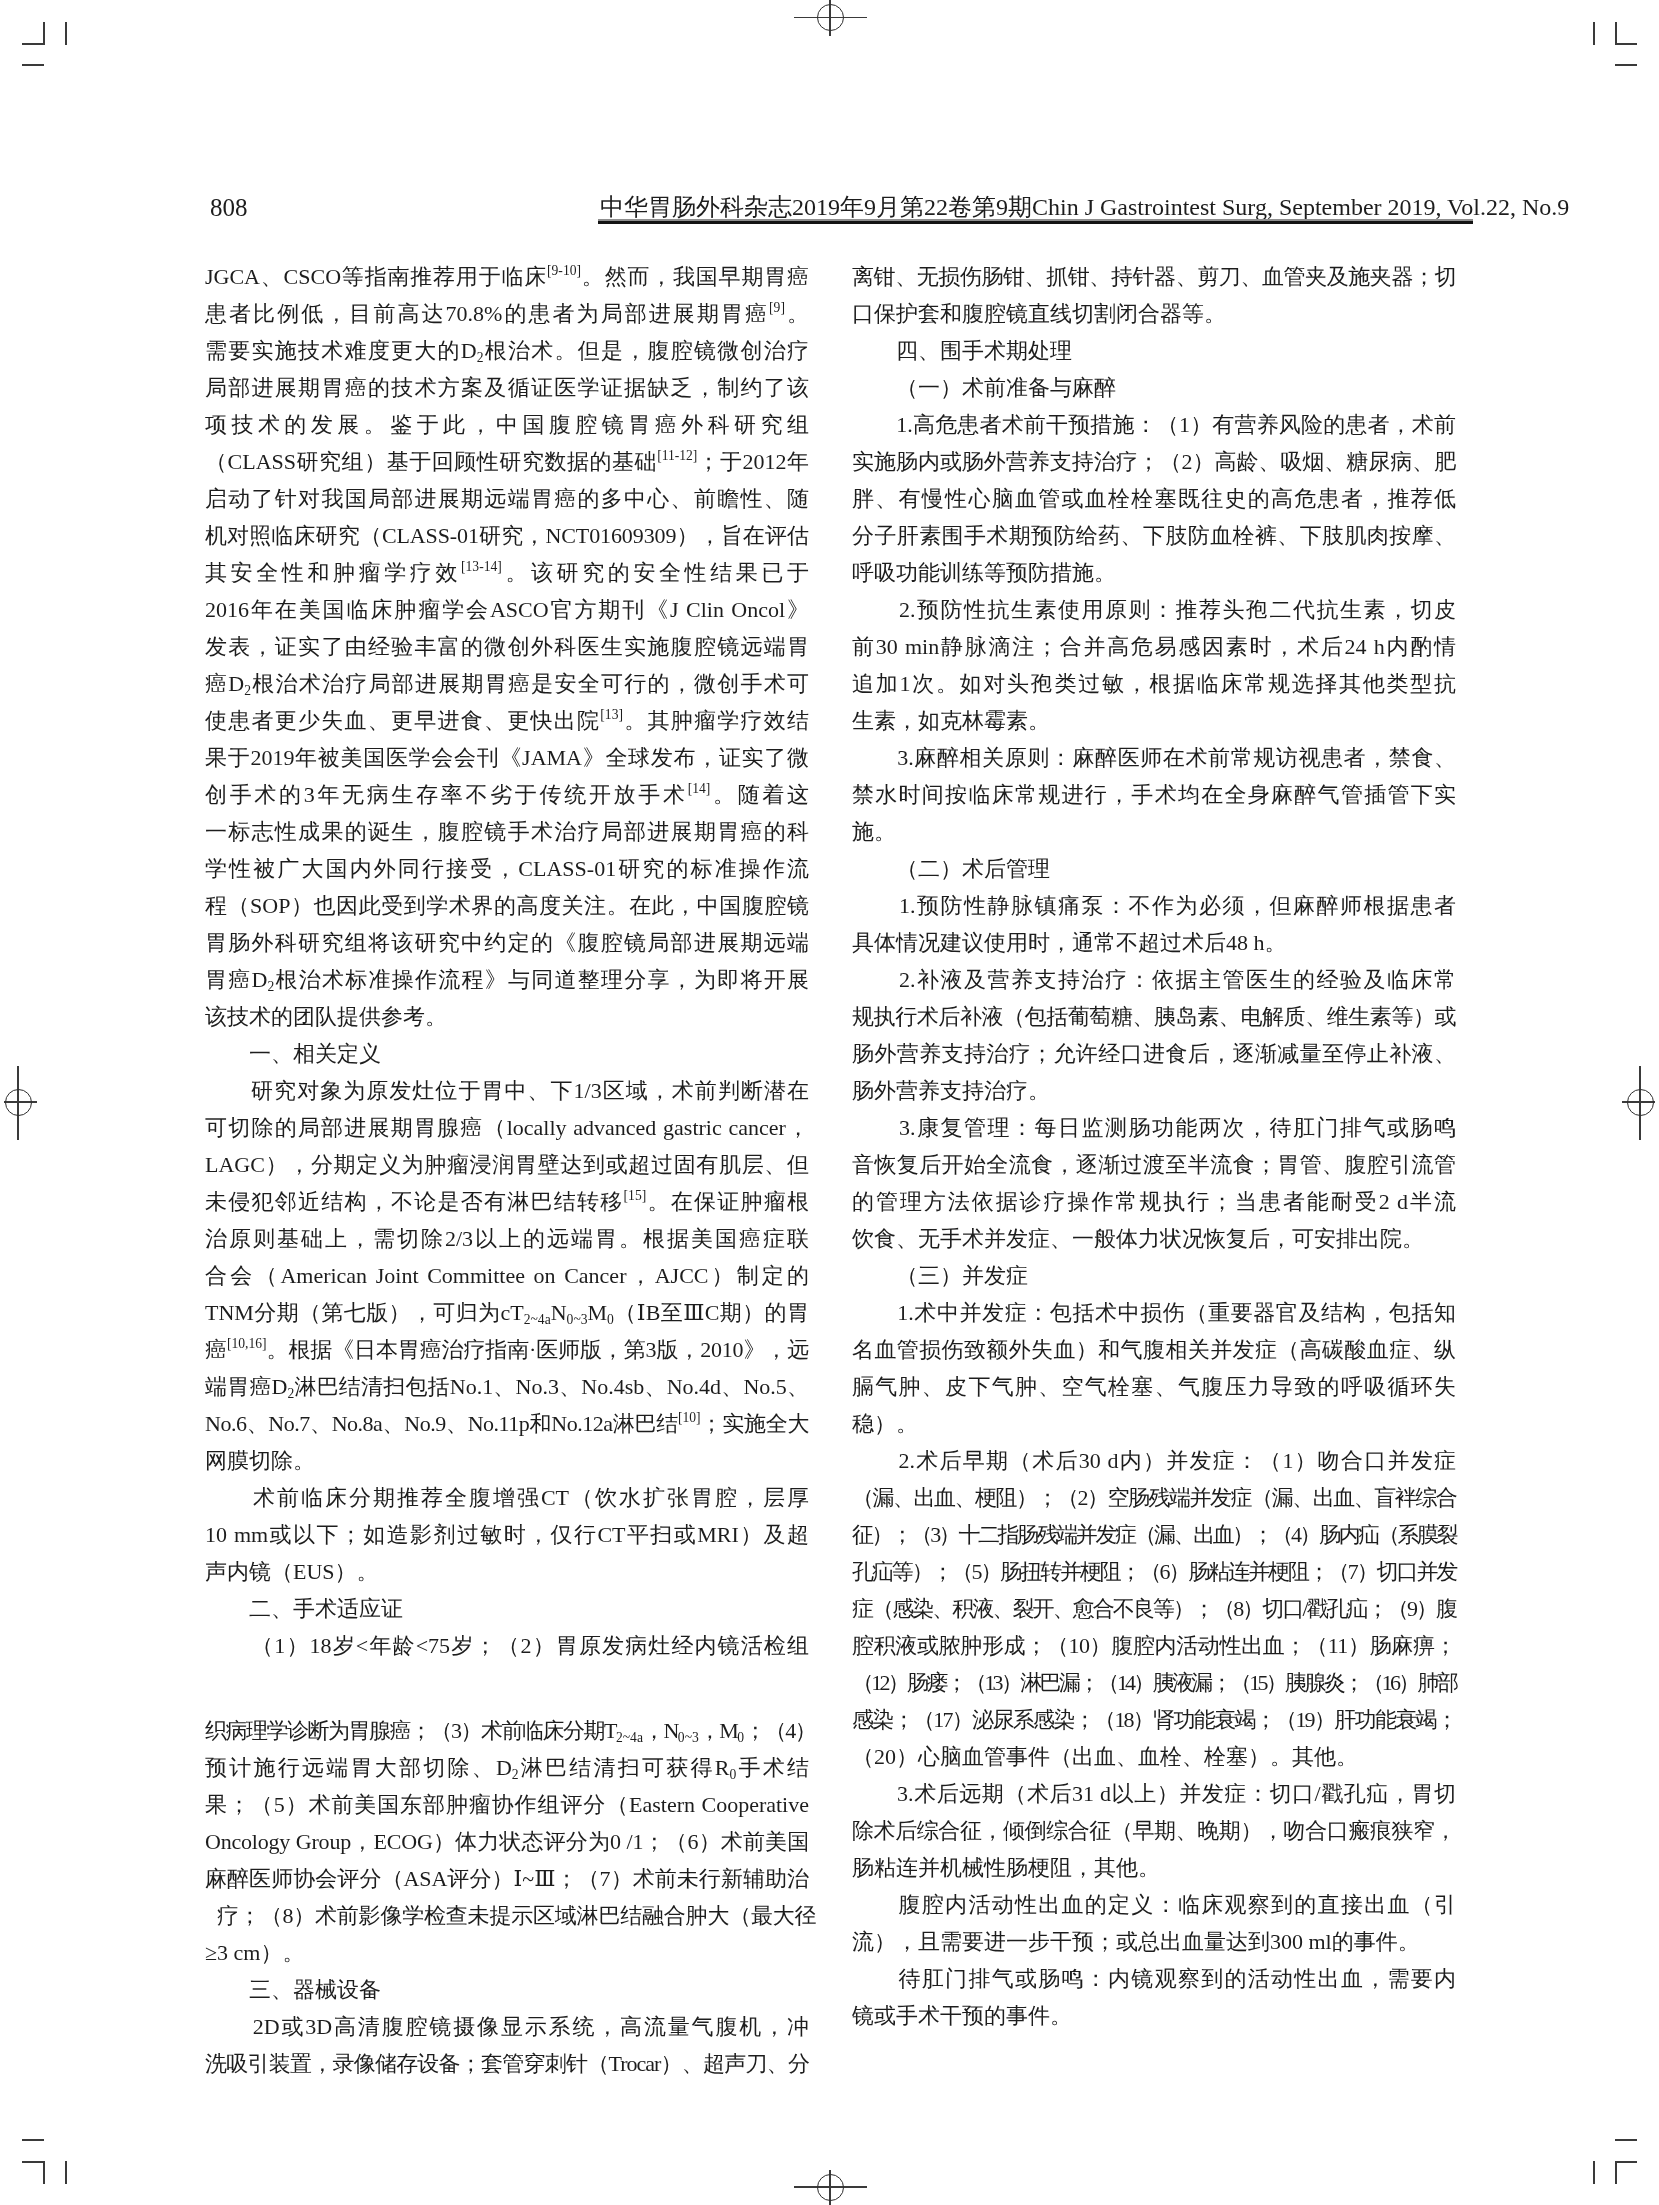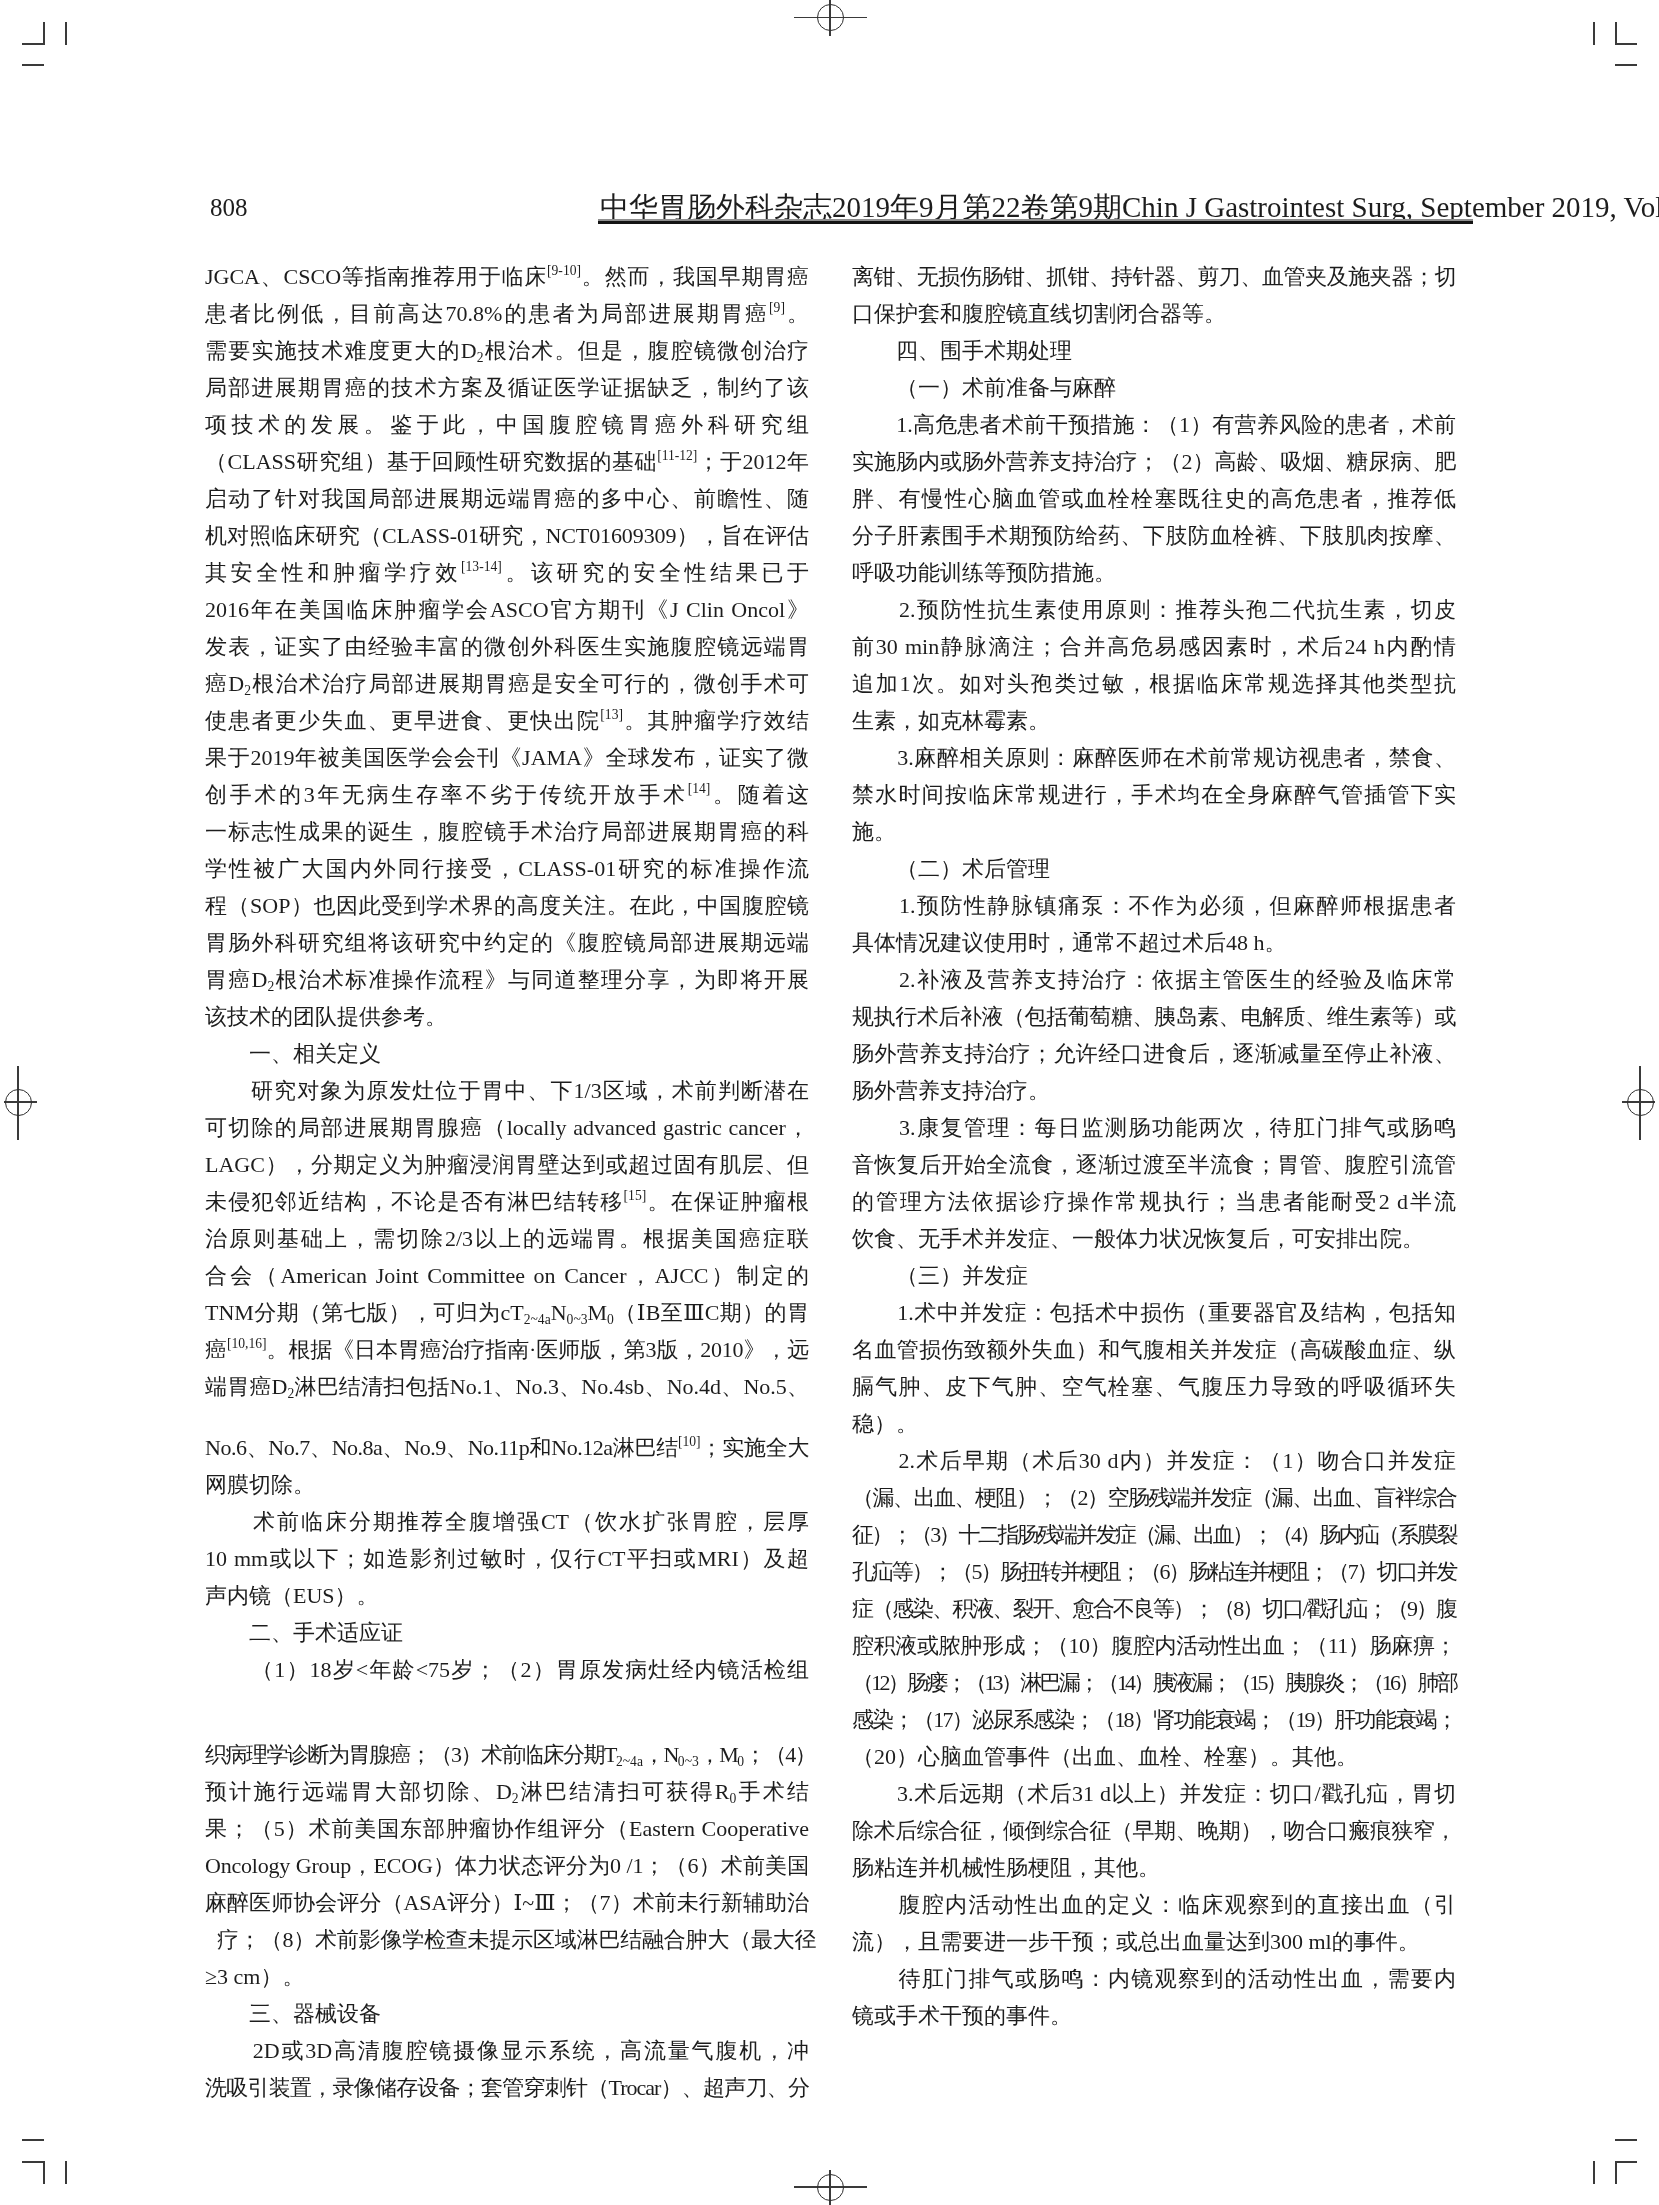--- a/index.html
+++ b/index.html
@@ -19,21 +19,21 @@
     background:transparent;box-sizing:border-box;
   }
   
   .pagenum{
     position:absolute;left:210px;top:194px;
     font-size:25px;line-height:27px;
   }
   .runhead{
     position:absolute;left:600px;top:194px;width:874px;height:27px;
     display:flex;justify-content:space-between;align-items:baseline;
-    font-size:29px;line-height:27px;white-space:nowrap;
+    font-size:24px;line-height:27px;white-space:nowrap;
   }
   .rule-a{position:absolute;left:598px;top:219px;width:875px;height:1.8px;background:#8f8f8f;}
   .rule-b{position:absolute;left:598px;top:221px;width:875px;height:2.5px;background:#141414;}
   
   .col{
     position:absolute;top:258px;width:604px;
     font-size:22px;line-height:37px;
   }
   .col-left{left:205px;}
   .col-right{left:852px;}
@@ -116,21 +116,21 @@
       <div class="line">　　一、相关定义</div>
       <div class="line j">　　研究对象为原发灶位于胃中、下1/3区域，术前判断潜在</div>
       <div class="line j">可切除的局部进展期胃腺癌（locally advanced gastric cancer，</div>
       <div class="line j">LAGC），分期定义为肿瘤浸润胃壁达到或超过固有肌层、但</div>
       <div class="line j">未侵犯邻近结构，不论是否有淋巴结转移<sup>[15]</sup>。在保证肿瘤根</div>
       <div class="line j">治原则基础上，需切除2/3以上的远端胃。根据美国癌症联</div>
       <div class="line j">合会（American Joint Committee on Cancer，AJCC）制定的</div>
       <div class="line j">TNM分期（第七版），可归为cT<sub>2~4a</sub>N<sub>0~3</sub>M<sub>0</sub>（ⅠB至ⅢC期）的胃</div>
       <div class="line j" style="letter-spacing: -0.2px;">癌<sup>[10,16]</sup>。根据《日本胃癌治疗指南·医师版，第3版，2010》，远</div>
       <div class="line j">端胃癌D<sub>2</sub>淋巴结清扫包括No.1、No.3、No.4sb、No.4d、No.5、</div>
-      <div class="line j" style="letter-spacing: -0.5px; margin-top: 24px;">No.6、No.7、No.8a、No.9、No.11p和No.12a淋巴结<sup>[10]</sup>；实施全大</div>
+      <div class="line j" style="letter-spacing: -0.5px;">No.6、No.7、No.8a、No.9、No.11p和No.12a淋巴结<sup>[10]</sup>；实施全大</div>
       <div class="line">网膜切除。</div>
       <div class="line j">　　术前临床分期推荐全腹增强CT（饮水扩张胃腔，层厚</div>
       <div class="line j">10 mm或以下；如造影剂过敏时，仅行CT平扫或MRI）及超</div>
       <div class="line">声内镜（EUS）。</div>
       <div class="line">　　二、手术适应证</div>
       <div class="line j">　　（1）18岁&lt;年龄&lt;75岁；（2）胃原发病灶经内镜活检组</div>
       <div class="line j" style="letter-spacing: -1.5px; margin-top: 48px;">织病理学诊断为胃腺癌；（3）术前临床分期T<sub>2~4a</sub>，N<sub>0~3</sub>，M<sub>0</sub>；（4）</div>
       <div class="line j">预计施行远端胃大部切除、D<sub>2</sub>淋巴结清扫可获得R<sub>0</sub>手术结</div>
       <div class="line j">果；（5）术前美国东部肿瘤协作组评分（Eastern Cooperative</div>
       <div class="line j" style="letter-spacing: -0.2px;">Oncology Group，ECOG）体力状态评分为0 /1；（6）术前美国</div>

